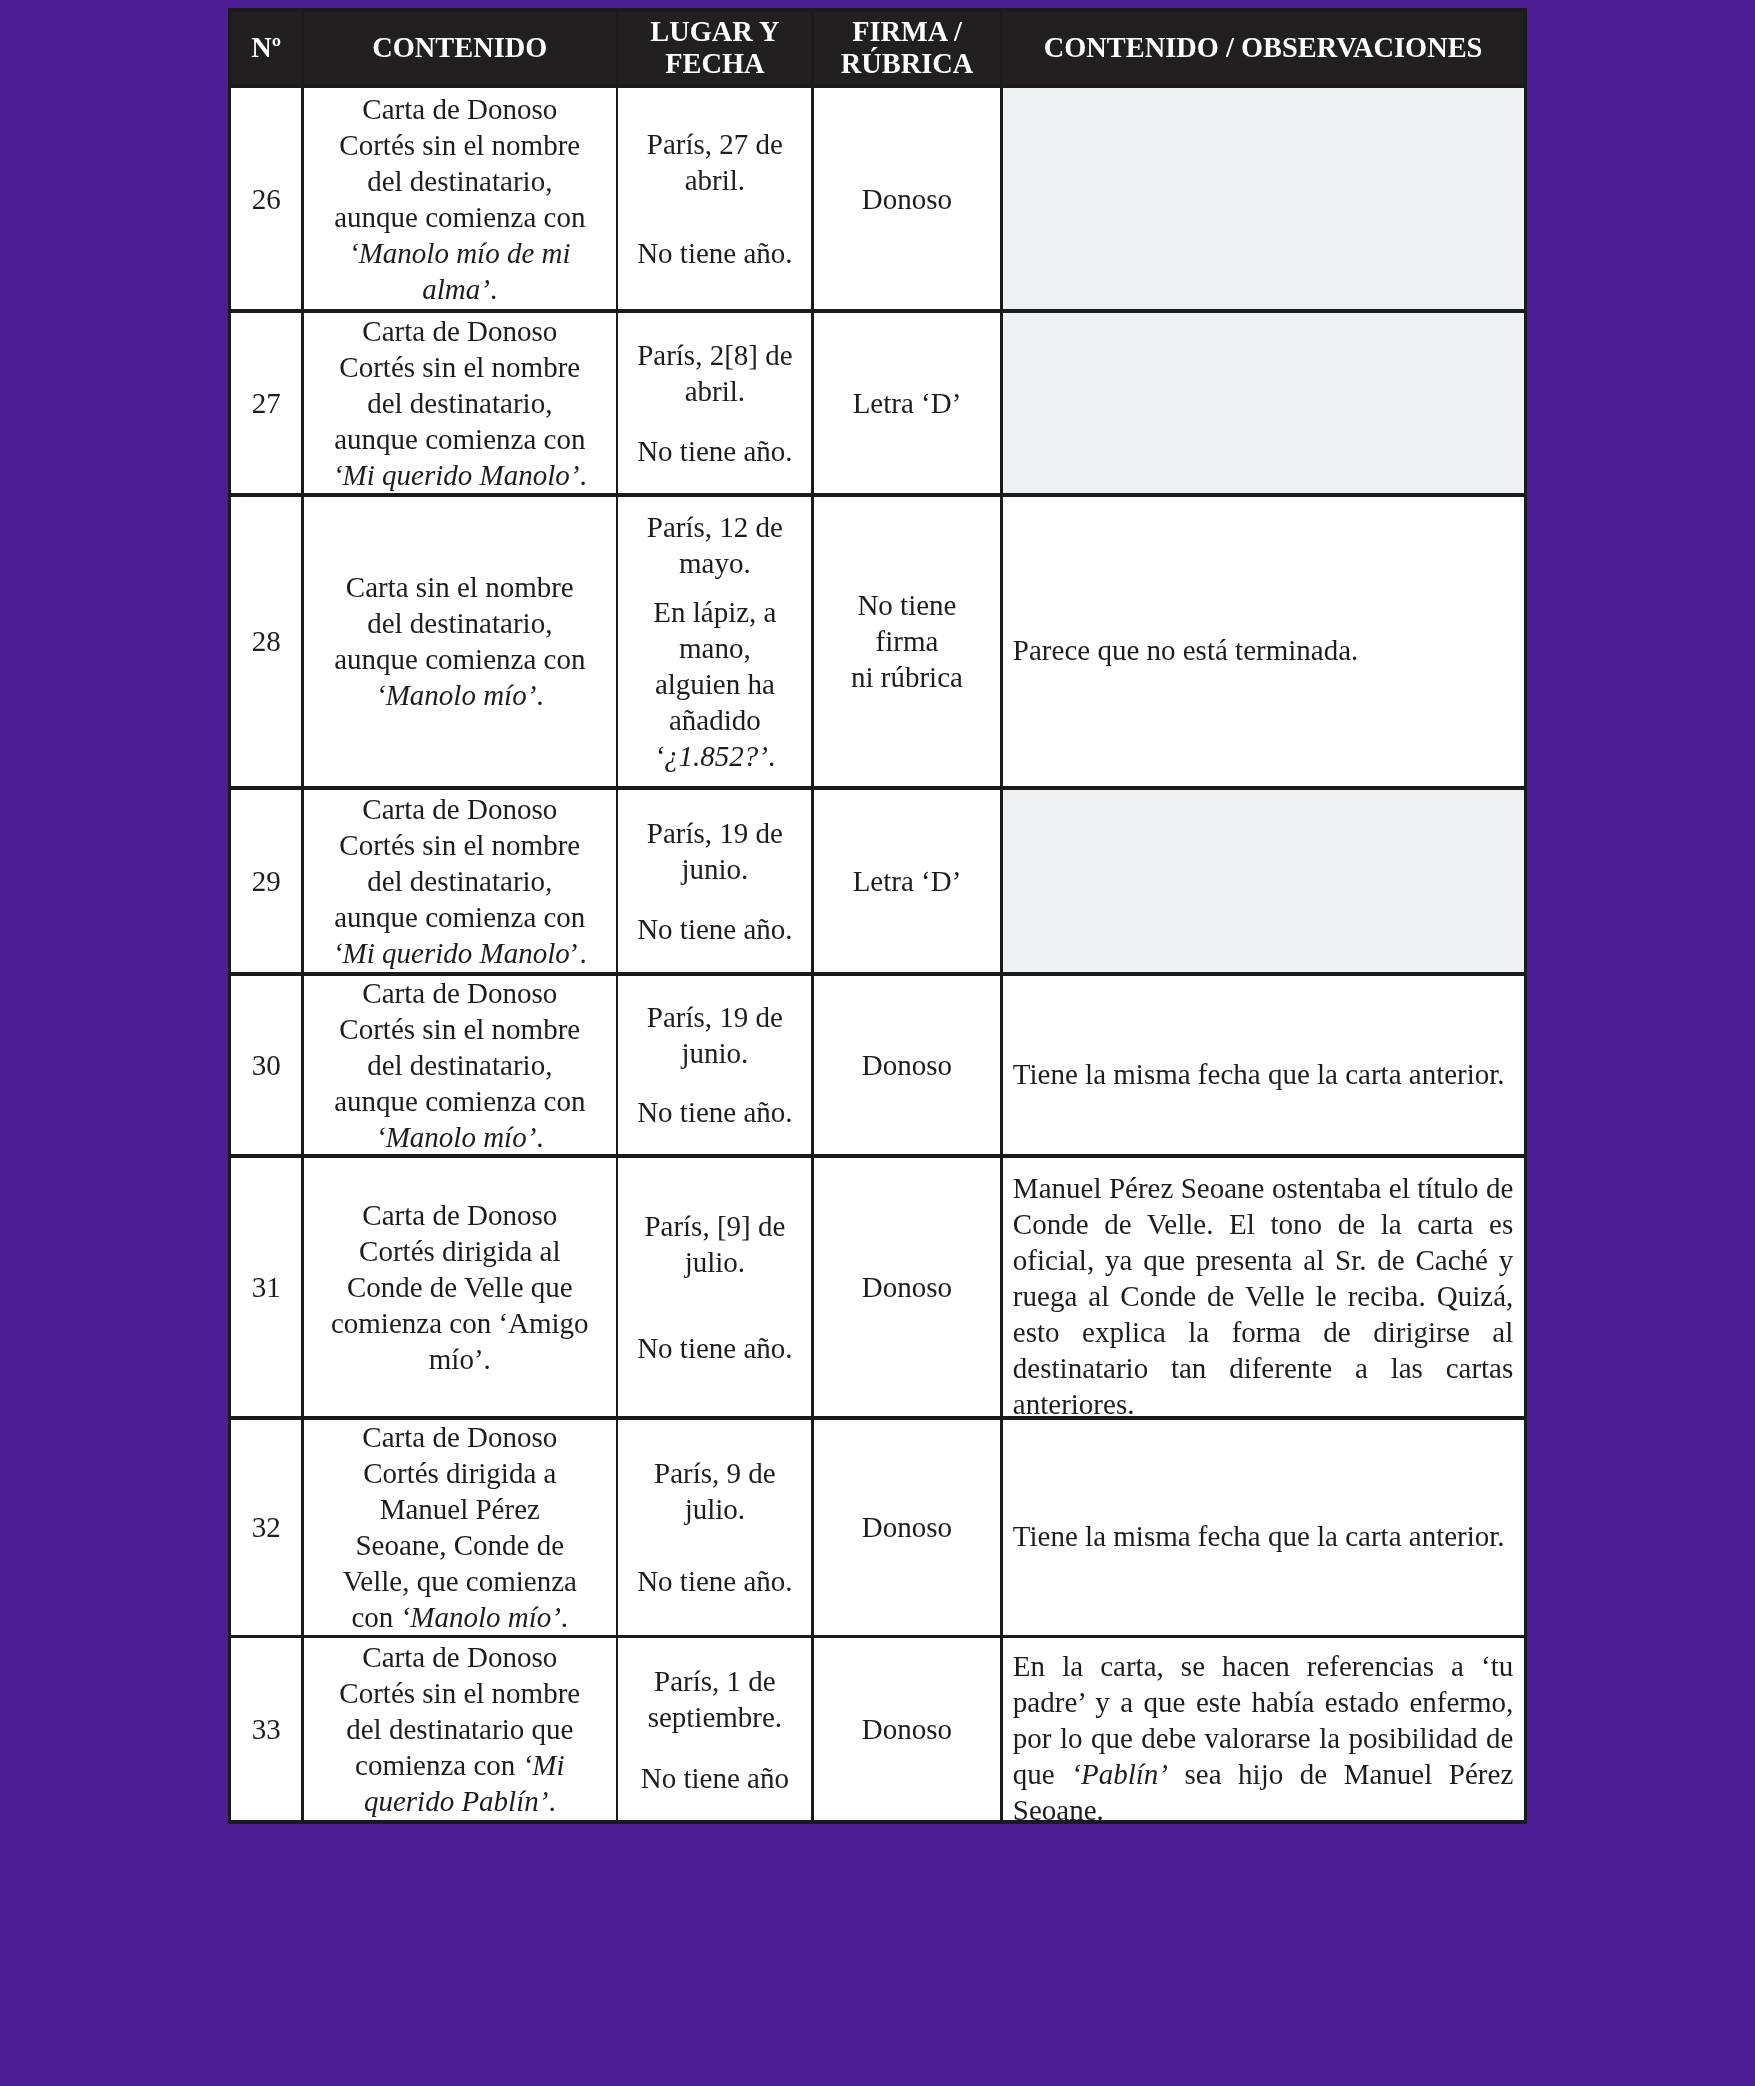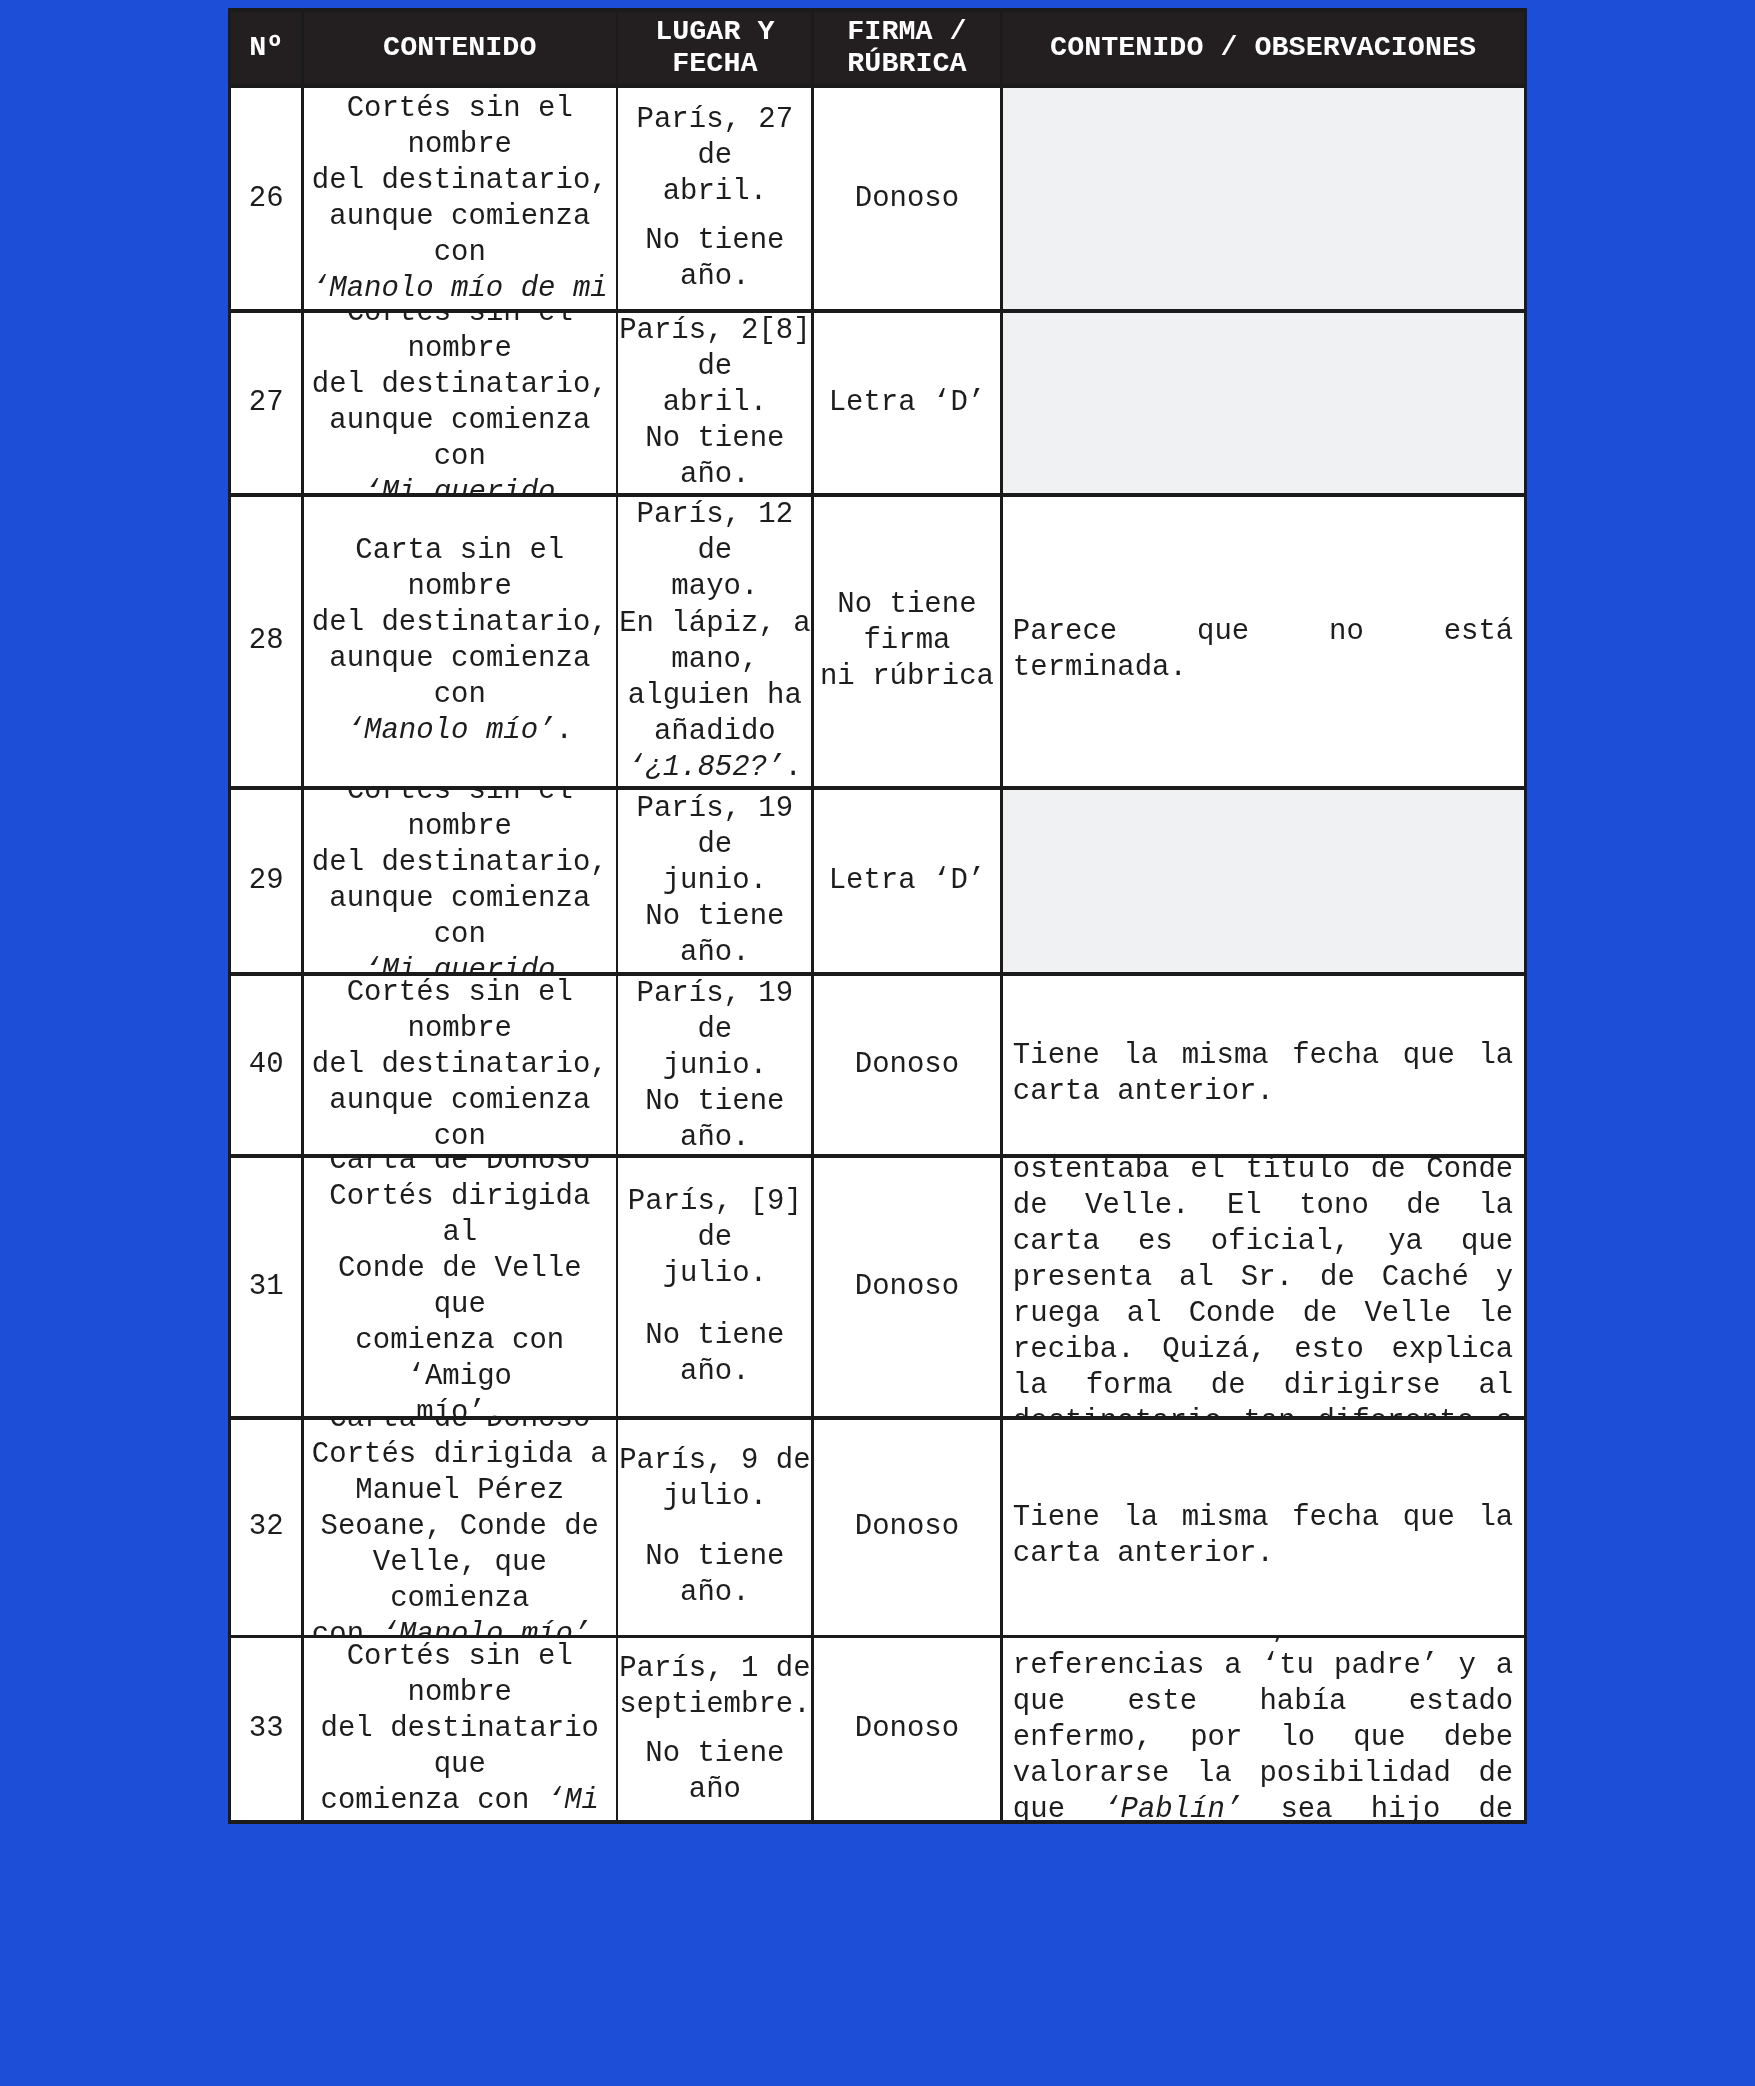--- a/index.html
+++ b/index.html
@@ -1,21 +1,21 @@
 <!DOCTYPE html>
 <html style="font-size:10.3px"><head>
 <meta charset="utf-8">
 <style>
   html,body{margin:0;padding:0;background:#ffffff;}
   .page{
     position:relative;
     width:1756px;
     height:2087px;
-    background:#1d4ed8;
-    font-family:Liberation Mono, monospace;
+    background:#4c1d95;
+    font-family:Liberation Serif, serif;
     color:var(--text,#1d1d1d);
   }
   .lettertable{
     position:absolute;
     left:228px;
     top:8.4px;
     display:grid;
     grid-template-columns:70px 312px 193px 186px 521px;
     grid-template-rows:72px 221px 180px 289px 182px 178px 258px 215px 182px;
     column-gap:2.6px;
@@ -121,21 +121,21 @@
       <div class="cell num">29</div>
       <div class="cell documento"><div class="inner"><span>Carta de Donoso
 Cortés sin el nombre
 del destinatario,
 aunque comienza con
 </span><i>‘Mi querido Manolo</i><span>’.</span></div></div>
       <div class="cell lugar"><div class="par"><span>París, 19 de
 junio.</span></div><div class="par"><span>No tiene año.</span></div></div>
       <div class="cell firma"><div class="inner"><span>Letra ‘D’</span></div></div>
       <div class="cell contenido empty"></div>
-      <div class="cell num">40</div>
+      <div class="cell num">30</div>
       <div class="cell documento"><div class="inner"><span>Carta de Donoso
 Cortés sin el nombre
 del destinatario,
 aunque comienza con
 </span><i>‘Manolo mío’</i><span>.</span></div></div>
       <div class="cell lugar"><div class="par"><span>París, 19 de
 junio.</span></div><div class="par"><span>No tiene año.</span></div></div>
       <div class="cell firma"><div class="inner"><span>Donoso</span></div></div>
       <div class="cell contenido"><div class="inner"><span>Tiene la misma fecha que la carta anterior.</span></div></div>
       <div class="cell num">31</div>

